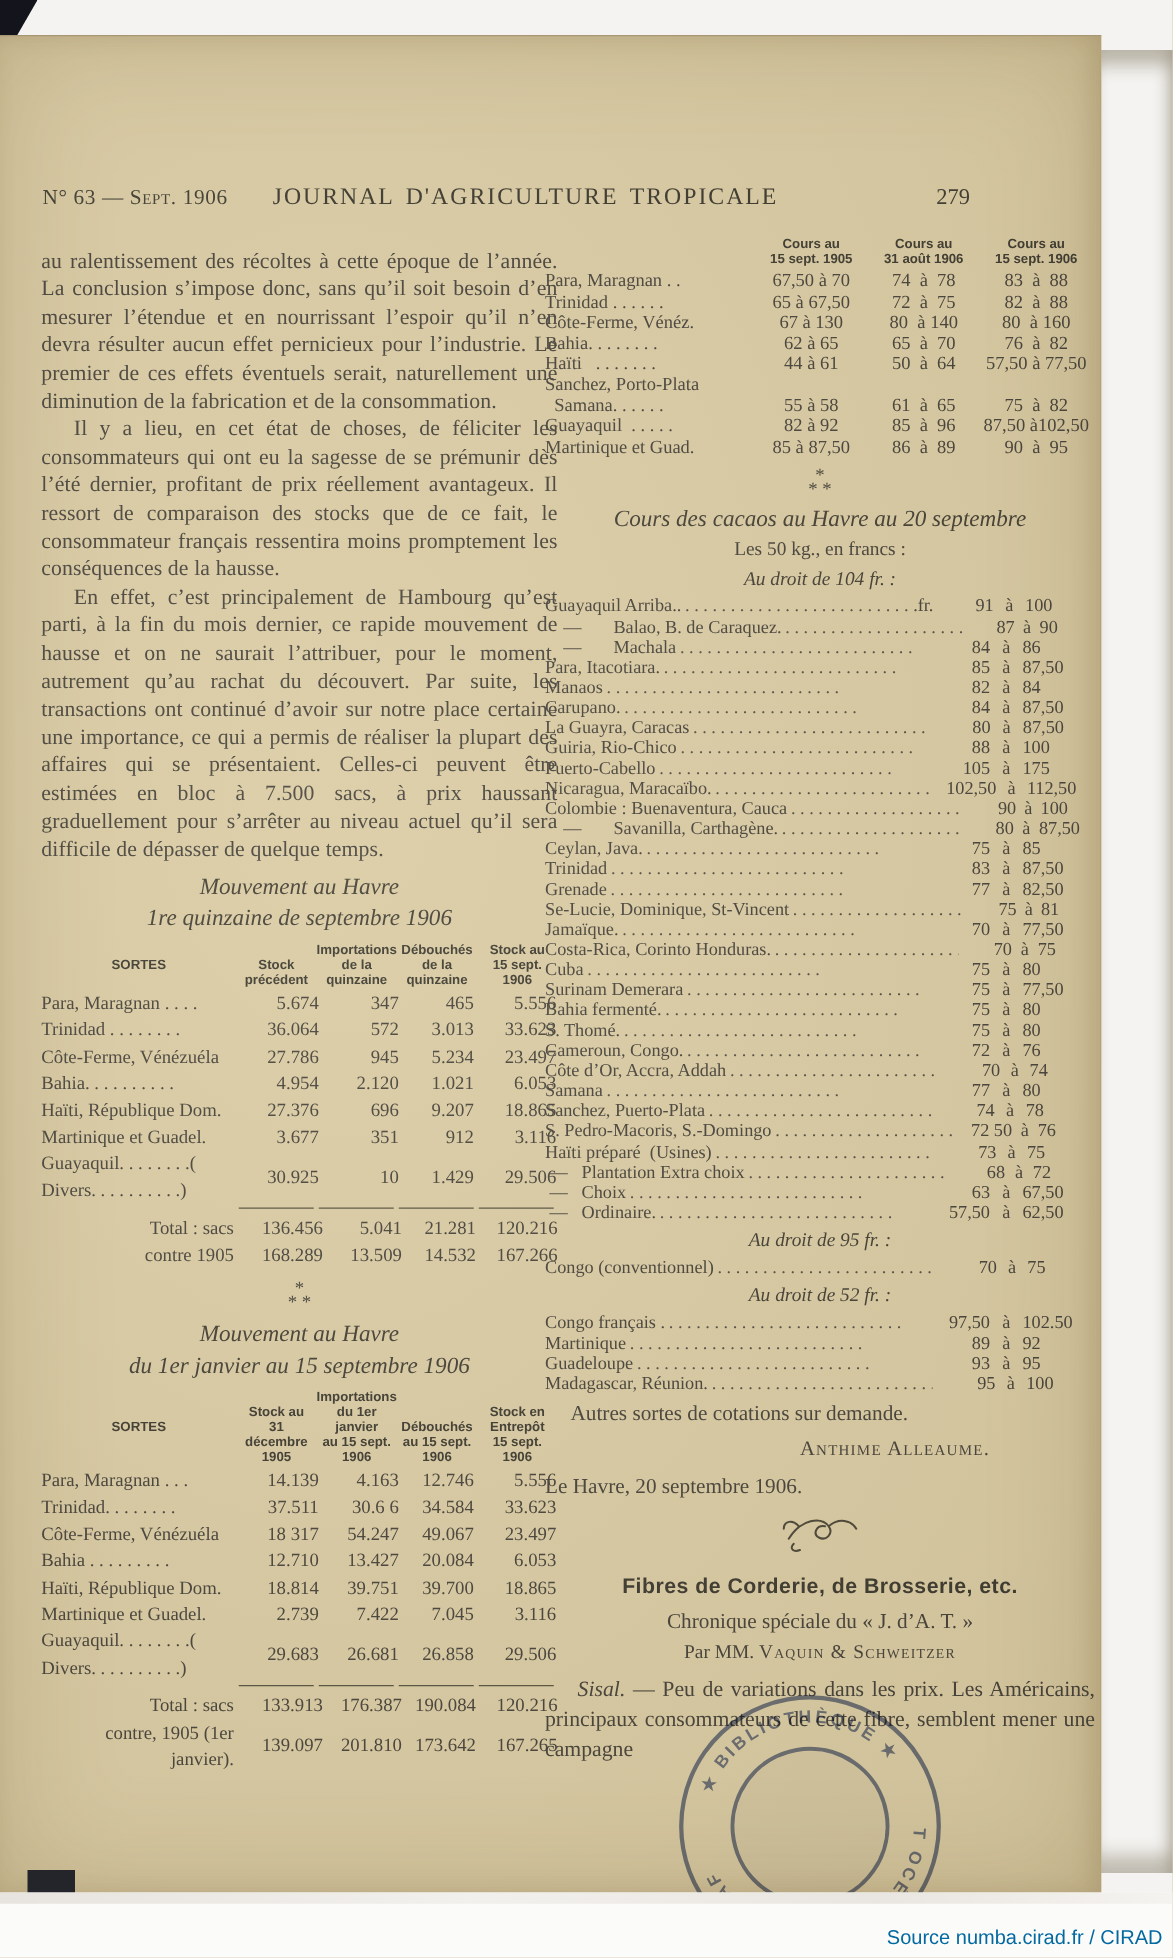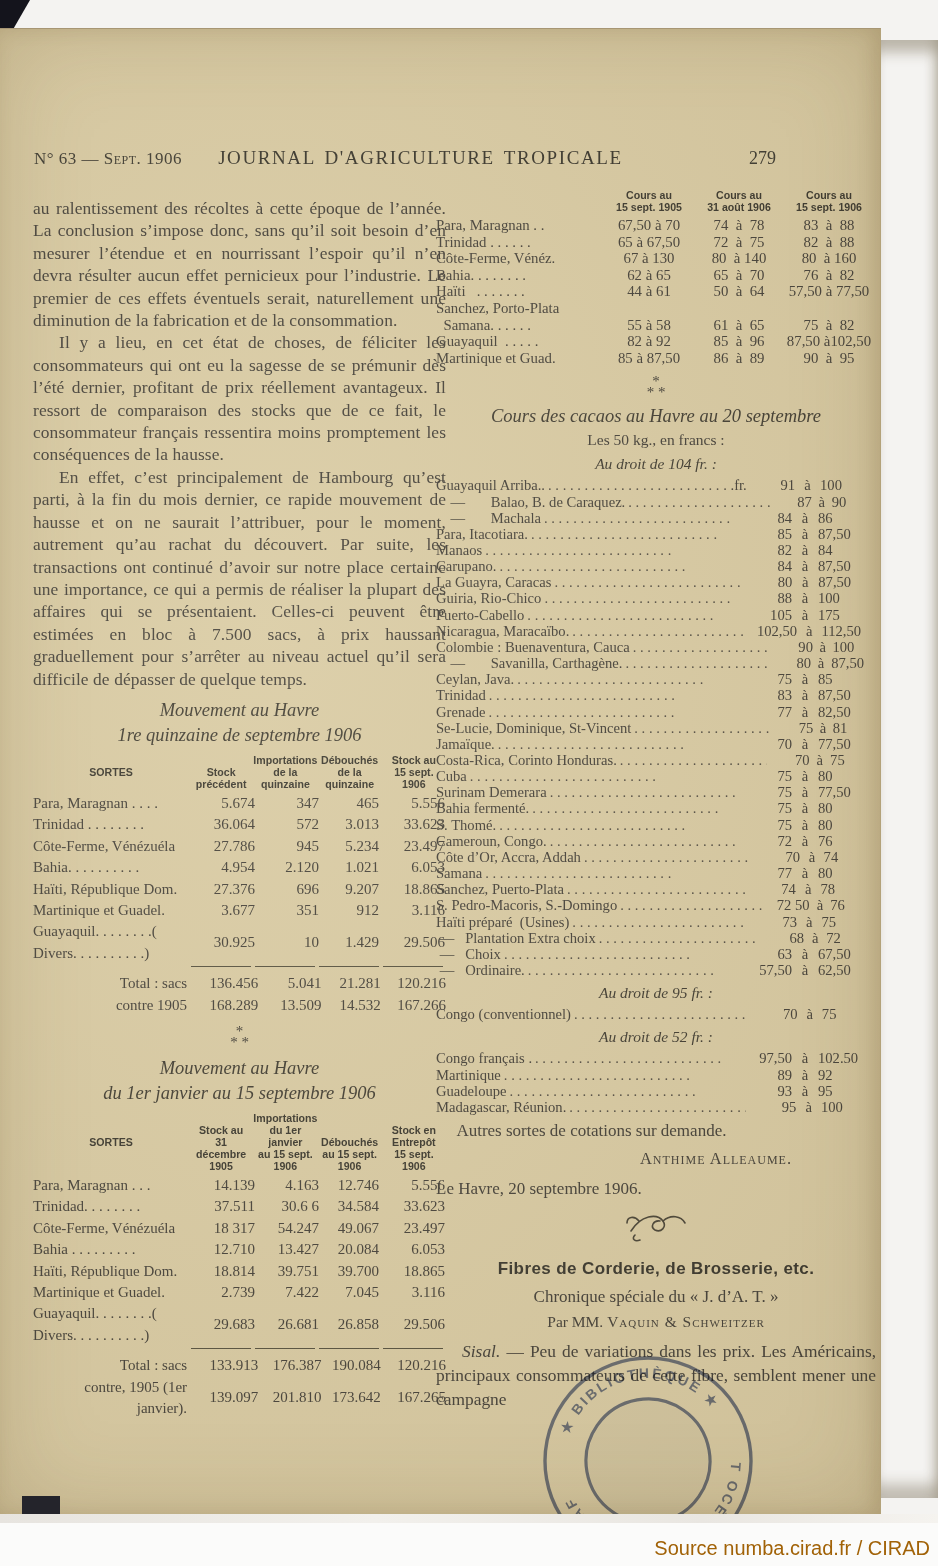--- a/index.html
+++ b/index.html
@@ -15,21 +15,21 @@
         #cfbe98 0px,#cfbe98 9px,#9d8c66 9px,#10.5px,
         #c5b28a 10px,#c5b28a 19px,#96855f 19px,#20px,
         #c9b78f 20px,#c9b78f 30px,#8f7e59 30px,#31px,
         #bfab80 31px,#bfab80 42px,#9a8860 42px,#43px,
         #cbb992 43px,#cbb992 55px,#8a795442 55px,#cdbc96 56px,#cdbc96 66px);
       box-shadow:inset 0 12px 14px rgba(80,65,35,.35), inset 0 -14px 14px rgba(80,65,35,.3);}
   .bottom-band{position:absolute;left:0;top:1514px;width:938px;height:52px;background:#fbfbfa;z-index:3;}
   .bottom-band .streak{position:absolute;left:0;top:0;width:938px;height:9px;
       background:linear-gradient(90deg,#e7e4df,#f2f0ec 40%,#e9e6e1 75%,#f5f3ef);}
   .attribution{position:absolute;right:8px;bottom:6px;font-family:"Liberation Sans",sans-serif;
-      font-size:20px;color:#a16207;margin-left:32px;}
+      font-size:16px;color:#0369a1;margin-left:32px;}
   .dark-patch{position:absolute;left:22px;top:1496px;width:38px;height:50px;background:#24242b;z-index:2;}
 
   
   .page{position:absolute;left:0;top:28px;width:880px;height:1486px;z-index:2;overflow:hidden;
       background:#d9cba4;
       border-top:1px solid #a79674;border-bottom:4px solid #58523f;border-right:1px solid #b3a27a;
       box-shadow:inset 0 0 90px rgba(110,85,40,.22), inset -6px 0 18px rgba(110,85,40,.18);
       color:#45413a;}
   .page::after{content:"";position:absolute;inset:0;pointer-events:none;
       background:radial-gradient(ellipse at 30% 40%, rgba(255,250,230,.10), rgba(90,70,30,.07) 90%);}

